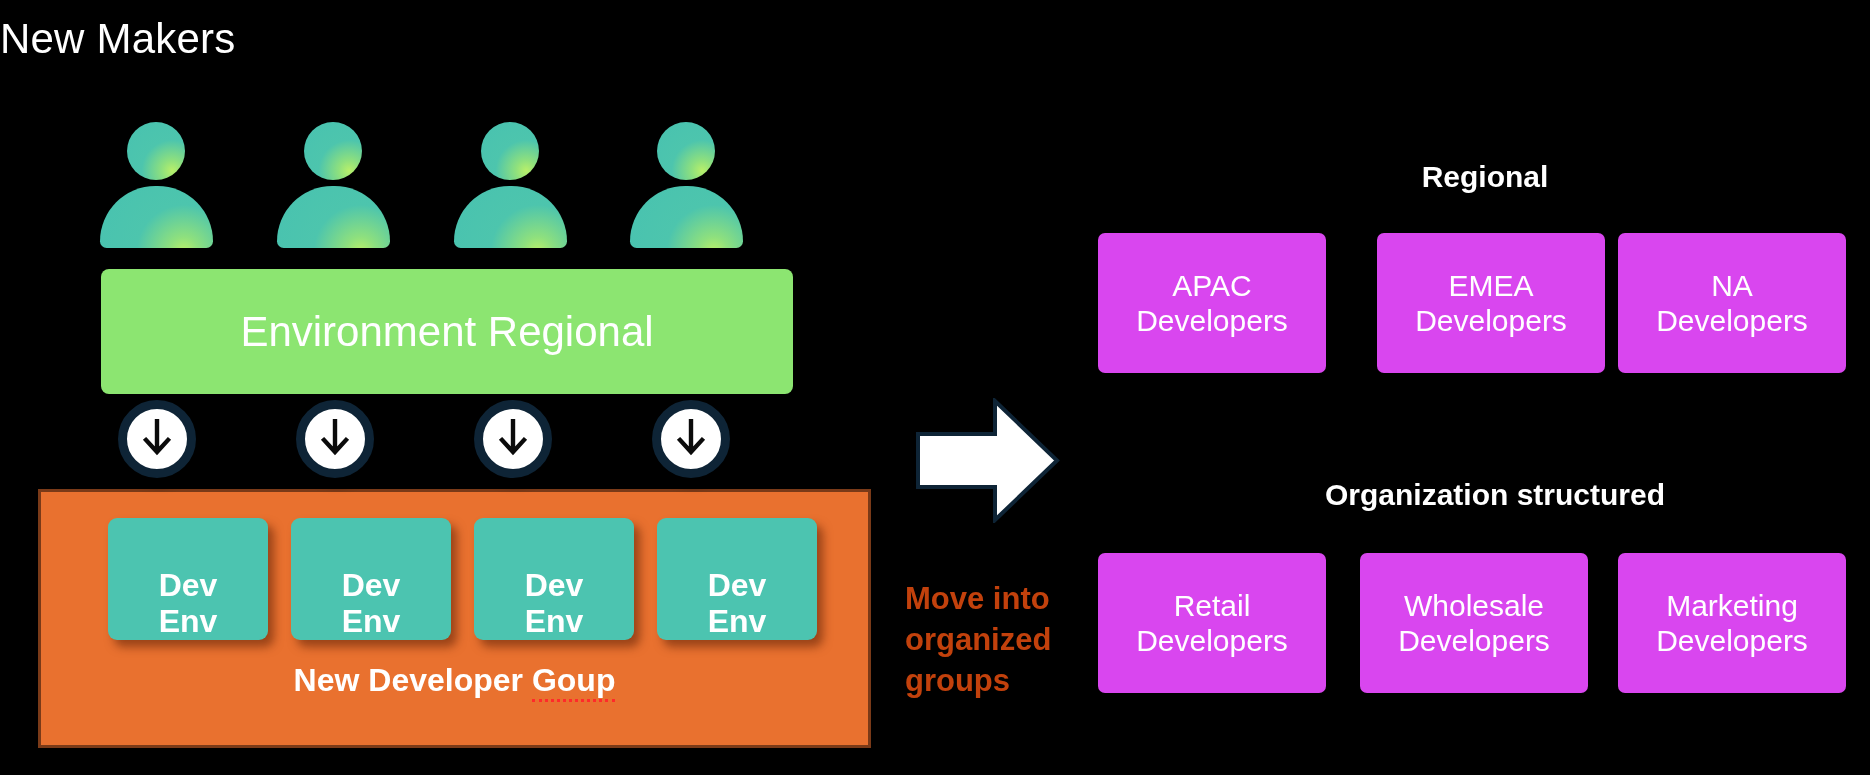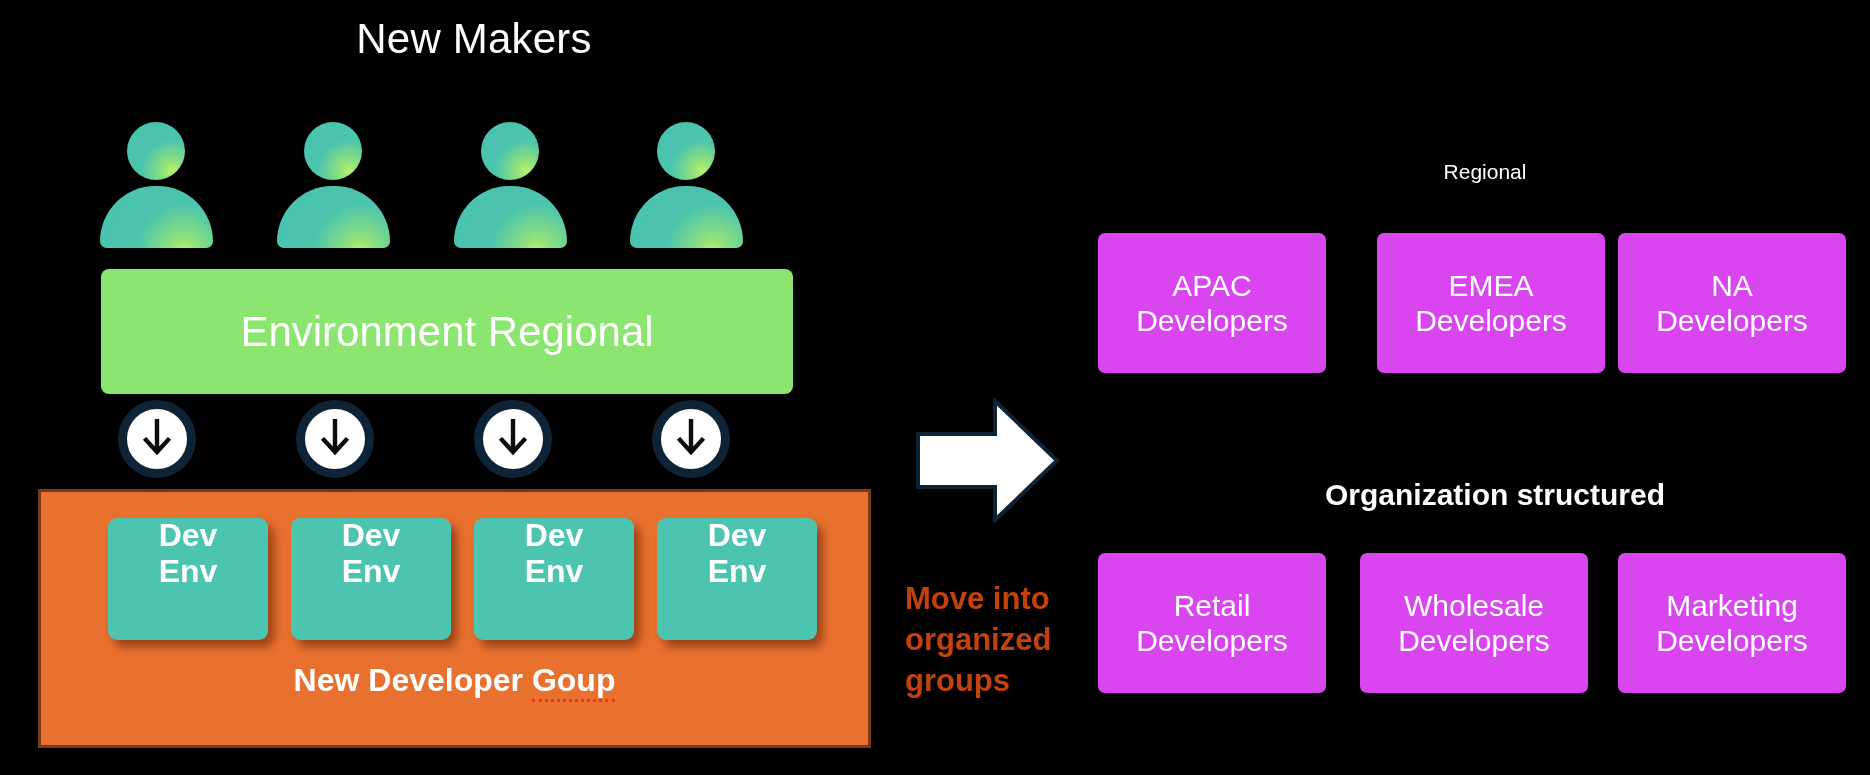--- a/index.html
+++ b/index.html
@@ -24,26 +24,24 @@
     background: #000000;
   }
 
   
 
   .new-makers-title {
     position: absolute;
     left: 0px;
     top: 15px;
     width: 900px;
-    text-align: center;
     font-size: 42px;
     font-weight: 400;
     color: #ffffff;
     letter-spacing: 0.2px;
-    padding-left: 24px;
   }
 
   .people-row {
     position: absolute;
     left: 100px;
     top: 122px;
     width: 670px;
     height: 125px;
   }
   .person {
@@ -135,21 +133,21 @@
   .dev-env {
     position: absolute;
     top: 0;
     width: 160px;
     height: 122px;
     background: #4cc4b0;
     border-radius: 9px;
     display: flex;
     flex-direction: column;
     align-items: center;
-    justify-content: flex-start;
+    justify-content: flex-end;
     box-shadow: 6px 7px 10px rgba(90,30,5,0.55);
   }
   .dev-env span {
     font-size: 32px;
     font-weight: 700;
     color: #ffffff;
     line-height: 1.12;
   }
   .dev-group-label {
     position: absolute;
@@ -189,22 +187,22 @@
   }
 
   
 
   .regional-title {
     position: absolute;
     left: 1100px;
     top: 160px;
     width: 770px;
     text-align: center;
-    font-size: 21px;
-    font-weight: 400;
+    font-size: 30px;
+    font-weight: 700;
     color: #ffffff;
   }
   .org-title {
     position: absolute;
     left: 1110px;
     top: 478px;
     width: 770px;
     text-align: center;
     font-size: 30px;
     font-weight: 700;

